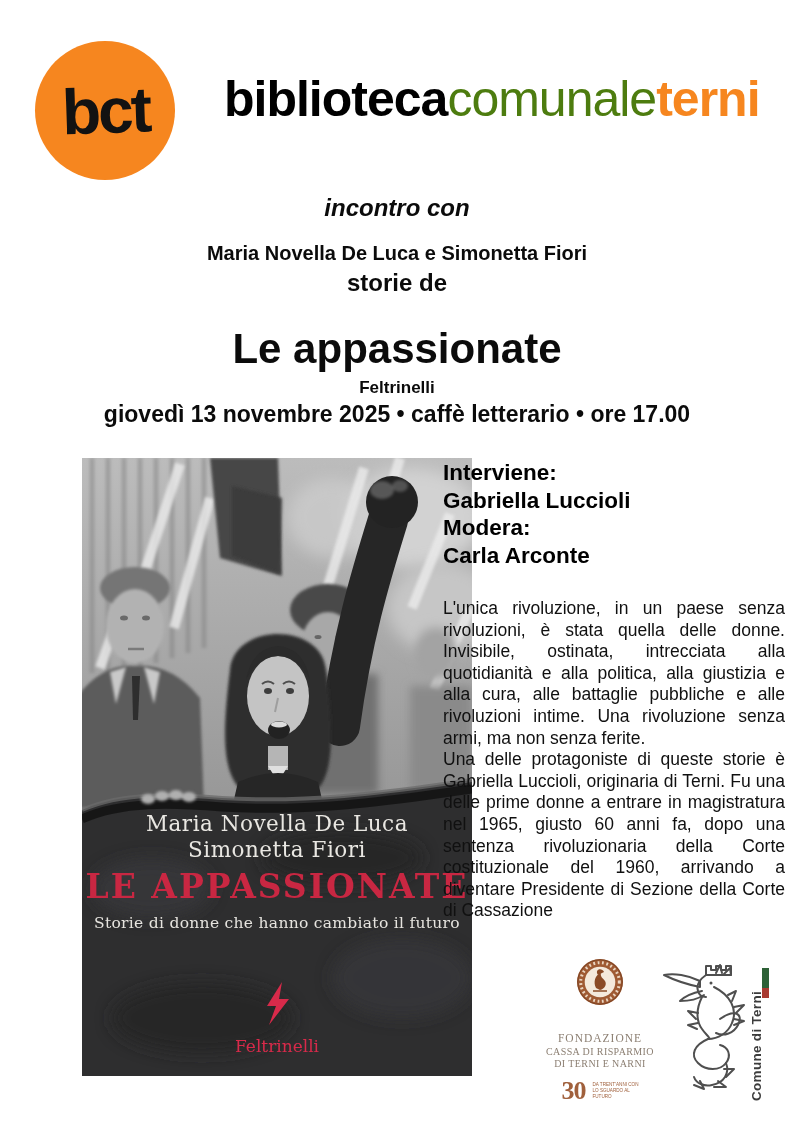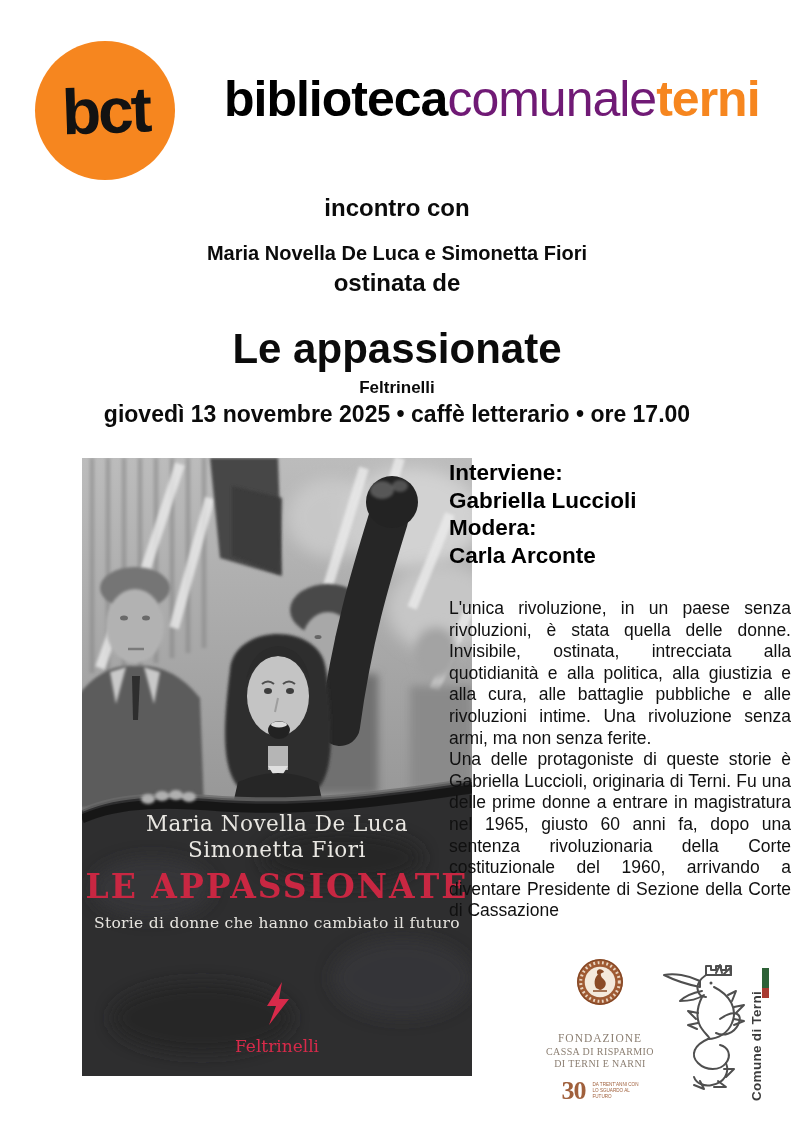--- a/index.html
+++ b/index.html
@@ -6,38 +6,38 @@
   #page{position:relative;width:794px;height:1123px;background:#ffffff;overflow:hidden;
         font-family:"Liberation Sans",sans-serif;color:#0b0b0b;}
 
   
   .logo-circle{position:absolute;left:35px;top:41px;width:140px;height:139px;border-radius:50%;
                background:#f6861f;display:flex;align-items:center;justify-content:center;}
   .logo-circle span{font-weight:700;font-size:64px;color:#121212;letter-spacing:-3px;
                     transform:rotate(-2deg);line-height:1;}
   .brand{position:absolute;left:224px;top:70px;font-size:50px;letter-spacing:-1px;white-space:nowrap;}
   .brand .b1{font-weight:700;color:#000;}
-  .brand .b2{font-weight:400;color:#701a75;}
+  .brand .b2{font-weight:400;color:#4d7c0f;}
   .brand .b3{font-weight:700;color:#f6861f;}
 
   
   .cline{position:absolute;left:0;width:794px;text-align:center;font-weight:700;white-space:nowrap;}
-  .l-intro{top:194px;font-size:24px;}
+  .l-intro{top:194px;font-size:24px;font-style:italic;}
   .l-authors{top:242px;font-size:20px;}
   .l-autrici{top:269px;font-size:24px;}
   .l-title{top:325px;font-size:42px;}
   .l-pub{top:378px;font-size:17px;}
   .l-date{top:401px;font-size:23px;}
 
   
   .cover{position:absolute;left:38px;top:458px;width:390px;height:618px;margin-left:44px;}
   .cover svg{display:block;}
 
   
-  .panel{position:absolute;left:443px;top:459px;width:342px;margin-left:6px;}
+  .panel{position:absolute;left:443px;top:459px;width:342px;}
   .panel-head div{font-weight:700;font-size:22.5px;line-height:27.5px;color:#000;}
   .panel-body{margin-top:29px;}
   .panel-body p{margin:0;font-size:17.5px;line-height:21.6px;text-align:justify;color:#101010;}
 
   
   .fondazione{position:absolute;left:545px;top:958px;width:110px;text-align:center;
               font-family:"Liberation Serif",serif;color:#8b7e71;}
   .fondazione .seal{margin:0 auto;}
   .f-l1{margin-top:22px;font-size:11.5px;letter-spacing:1px;line-height:1.2;}
   .f-l2,.f-l3{font-size:10px;letter-spacing:.4px;line-height:1.25;}
@@ -63,21 +63,21 @@
 
   <div class="logo-circle">
     <span>bct</span>
   </div>
   <div class="brand">
     <span class="b1">biblioteca</span><span class="b2">comunale</span><span class="b3">terni</span>
   </div>
 
   <div class="cline l-intro">incontro con</div>
   <div class="cline l-authors">Maria Novella De Luca e  Simonetta Fiori</div>
-  <div class="cline l-autrici">ostinata de</div>
+  <div class="cline l-autrici">storie de</div>
   <div class="cline l-title">Le appassionate</div>
   <div class="cline l-pub">Feltrinelli</div>
   <div class="cline l-date">giovedì 13 novembre 2025 • caffè letterario • ore 17.00</div>
 
   <div class="cover">
     <svg width="390" height="618" viewBox="0 0 390 618">
       <defs>
         <linearGradient id="sky" x1="0" y1="0" x2="0" y2="1">
           <stop offset="0" stop-color="#bcbcbc"></stop>
             <stop offset="1" stop-color="#969696"></stop>

